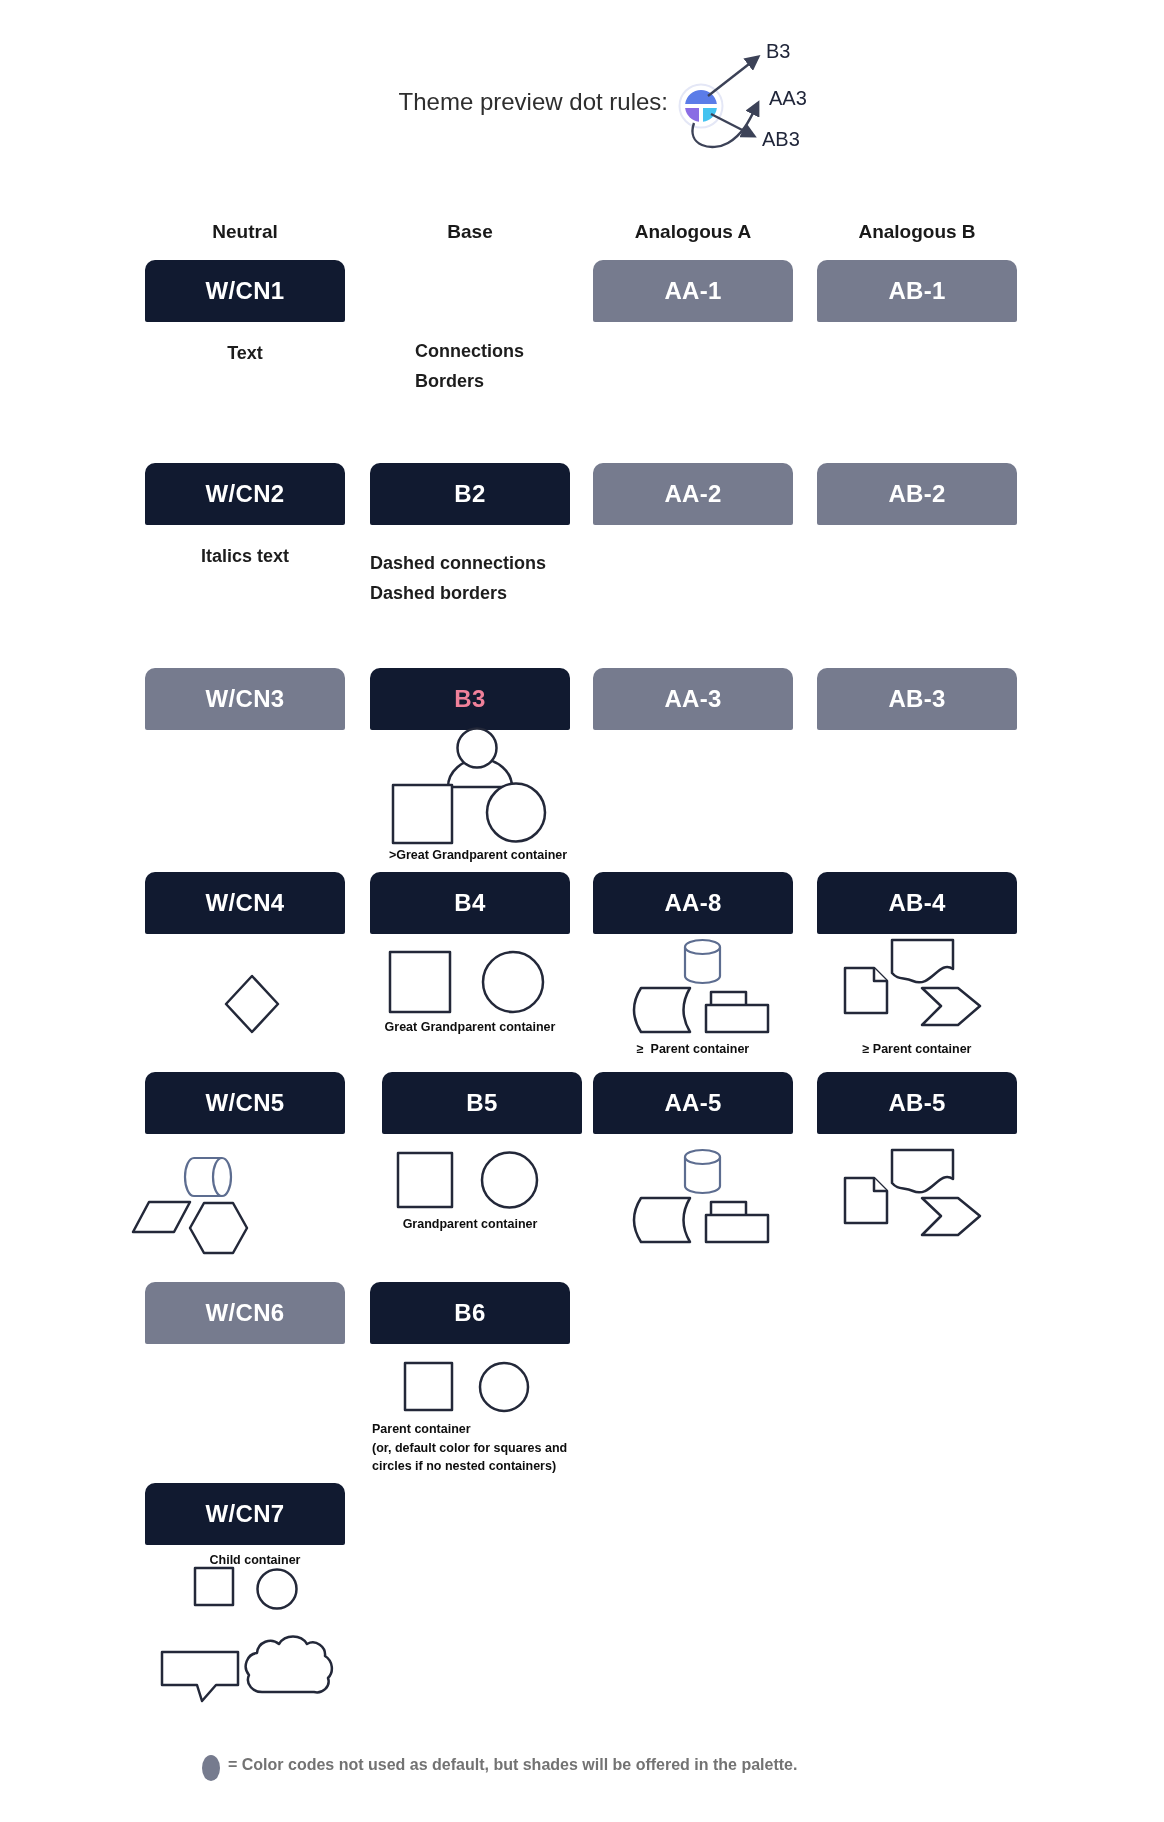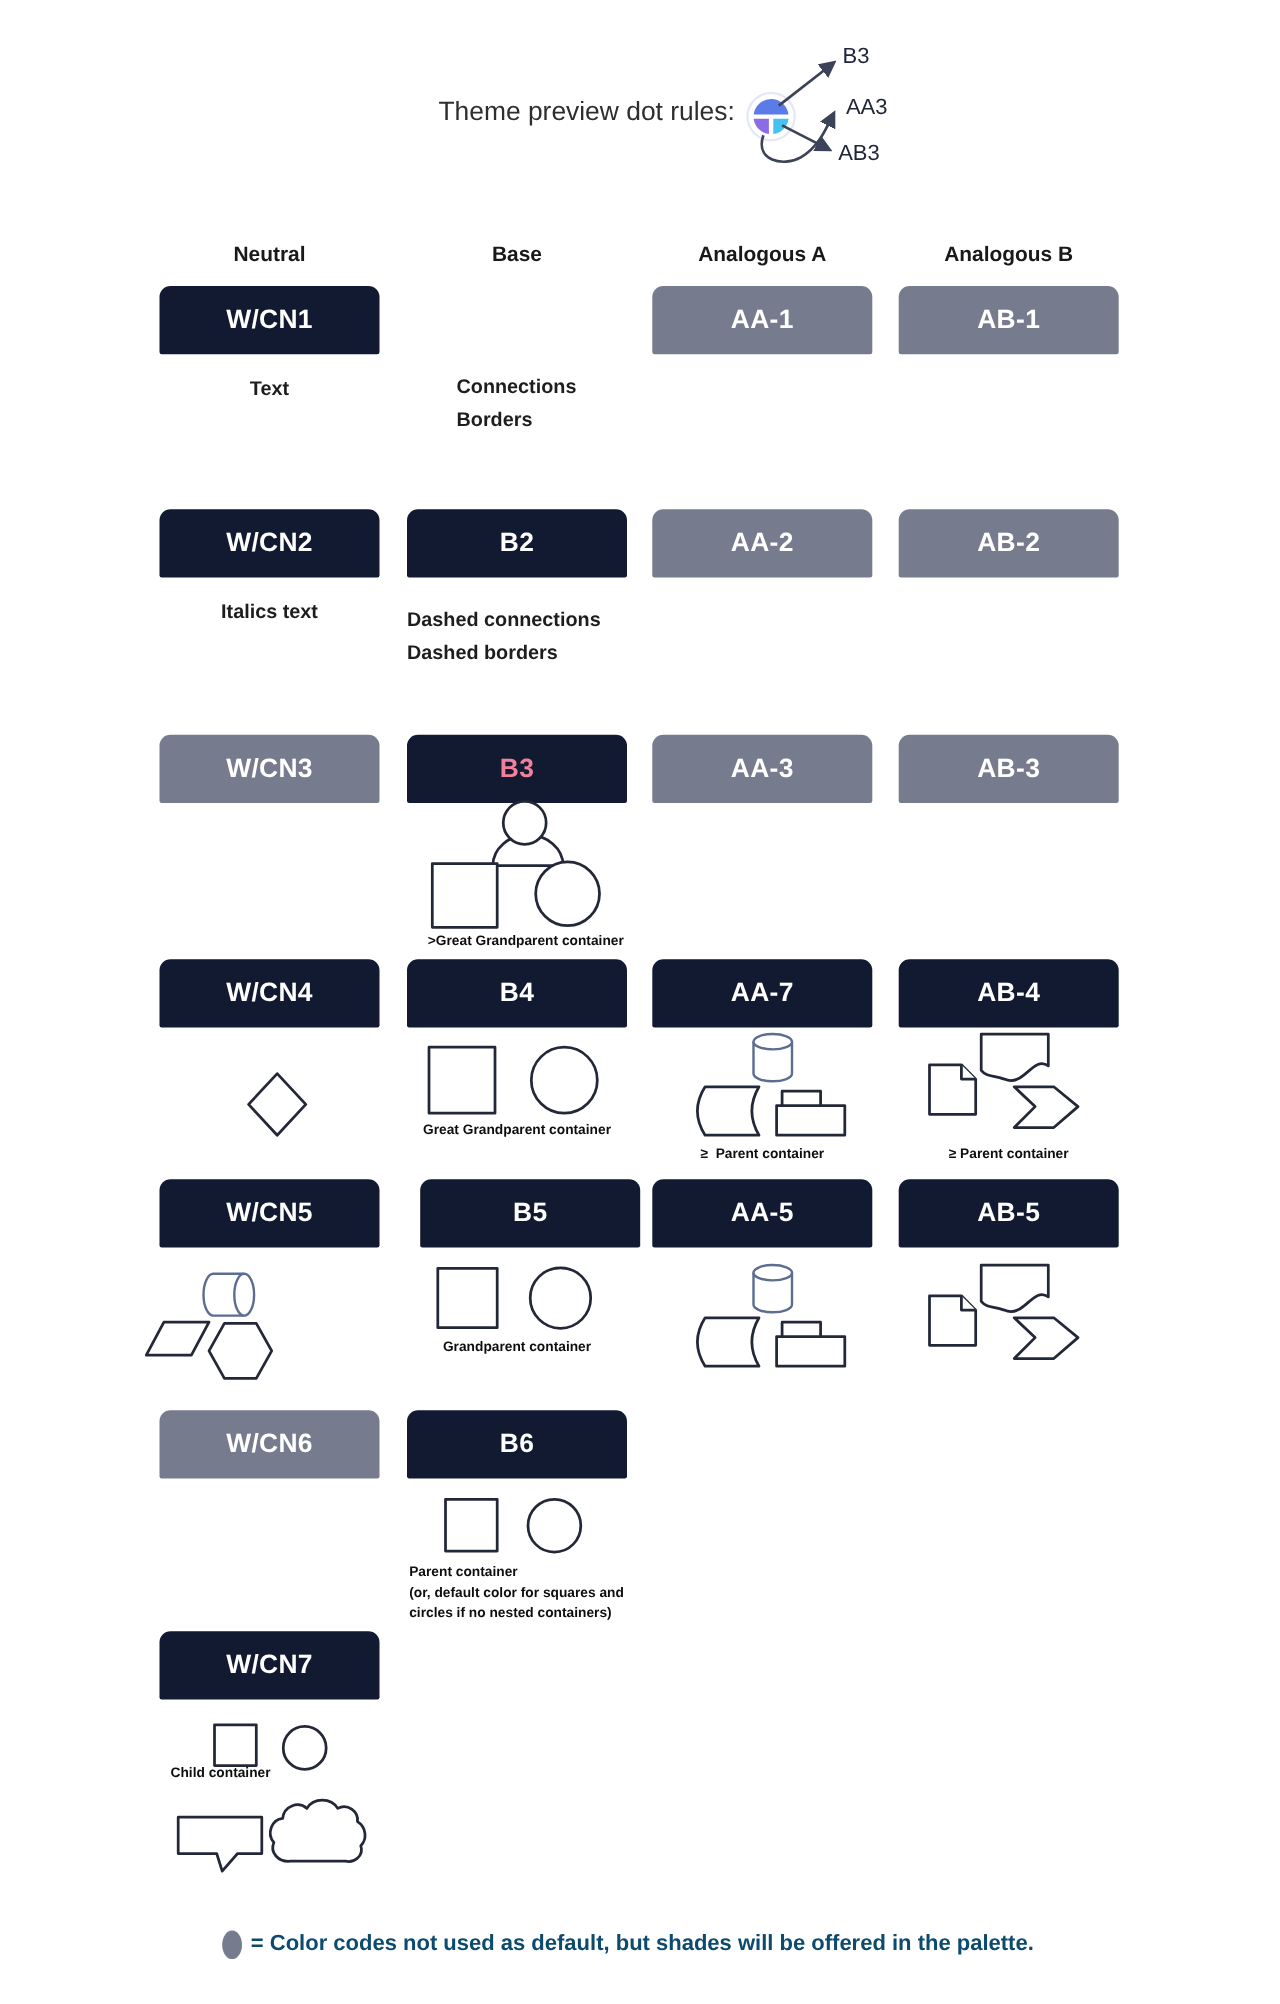--- a/index.html
+++ b/index.html
@@ -11,21 +11,21 @@
   .hdr{width:200px;text-align:center;font-size:19px;font-weight:700;color:#191919;}
   .sw{width:200px;height:62px;border-radius:10px 10px 2px 2px;display:flex;align-items:center;justify-content:center;
       font-size:24px;font-weight:700;color:#ffffff;letter-spacing:.3px;}
   .sw.dark{background:var(--swatch-dark,#111a30);}
   .sw.gray{background:var(--swatch-gray,#767b8e);}
   .sw .pink{color:var(--b3-pink,#f0819a);}
   .cap{font-size:18px;font-weight:700;color:#1d1d1d;line-height:30px;white-space:pre-wrap;}
   .cap.center{width:200px;text-align:center;}
   .smallcap{font-size:12.5px;font-weight:700;color:#0e0e0e;line-height:18.5px;white-space:pre-wrap;}
   .smallcap.center{width:216px;text-align:center;}
-  .legend-text{font-size:20px;font-weight:700;color:#0c4a6e;}
+  .legend-text{font-size:16px;font-weight:700;color:#737373;}
   svg.overlay{position:absolute;left:0;top:0;pointer-events:none;}
   svg .shape{fill:#ffffff;stroke:var(--shape-stroke,#232839);stroke-width:2.5;stroke-linejoin:round;}
   svg .cyl{fill:#ffffff;stroke:var(--cylinder-stroke,#5d6d90);stroke-width:2.2;}
   svg .arrow{fill:none;stroke:var(--arrow,#3c4257);stroke-width:2.4;}
 </style>
 </head>
 <body>
 
 <div class="canvas">
 
@@ -86,21 +86,21 @@
 
   <div class="abs smallcap" style="left:362px;top:846px;width:232px;text-align:center;">&gt;Great Grandparent container</div>
 
   <div class="abs sw dark" style="left:145px;top:872px;">
       <span>W/CN4</span>
     </div>
   <div class="abs sw dark" style="left:370px;top:872px;">
       <span>B4</span>
     </div>
   <div class="abs sw dark" style="left:593px;top:872px;">
-      <span>AA-7</span>
+      <span>AA-8</span>
     </div>
   <div class="abs sw dark" style="left:817px;top:872px;">
       <span>AB-4</span>
     </div>
 
   <div class="abs smallcap center" style="left:362px;top:1018px;">Great Grandparent container</div>
   <div class="abs smallcap center" style="left:585px;top:1040px;">≥  Parent container</div>
   <div class="abs smallcap center" style="left:809px;top:1040px;">≥ Parent container</div>
 
   <div class="abs sw dark" style="left:145px;top:1072px;">
@@ -124,21 +124,21 @@
   <div class="abs sw dark" style="left:370px;top:1282px;">
       <span>B6</span>
     </div>
 
   <div class="abs smallcap" style="left:372px;top:1420px;width:232px;">Parent container
 (or, default color for squares and circles if no nested containers)</div>
 
   <div class="abs sw dark" style="left:145px;top:1483px;text-align:center;">
       <span>W/CN7</span>
     </div>
-  <div class="abs smallcap" style="left:155px;top:1602px;width:200px;text-align:left;">Child container</div>
+  <div class="abs smallcap" style="left:155px;top:1551px;width:200px;text-align:center;">Child container</div>
 
   <div class="abs legend-text" style="left:228px;top:1756px;">= Color codes not used as default, but shades will be offered in the palette.</div>
 
   <svg class="overlay" width="1164" height="1822" viewBox="0 0 1164 1822">
     <defs>
       <marker id="ah" viewBox="0 0 10 10" refX="8" refY="5" markerWidth="6.5" markerHeight="6.5" orient="auto-start-reverse">
         <path d="M 0 0 L 10 5 L 0 10 z" fill="#3c4257"></path>
       </marker>
     </defs>
 

